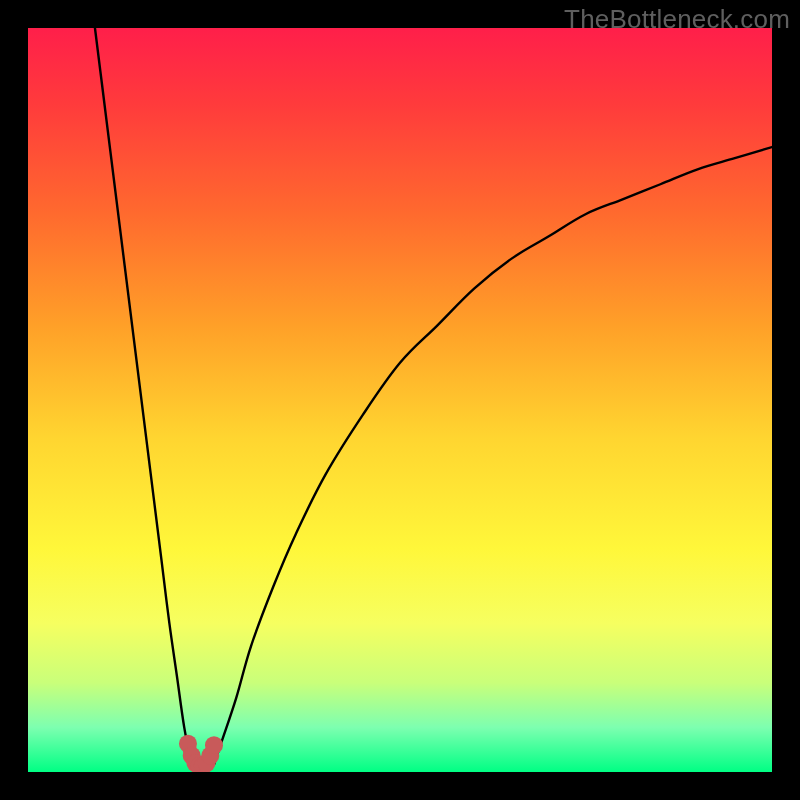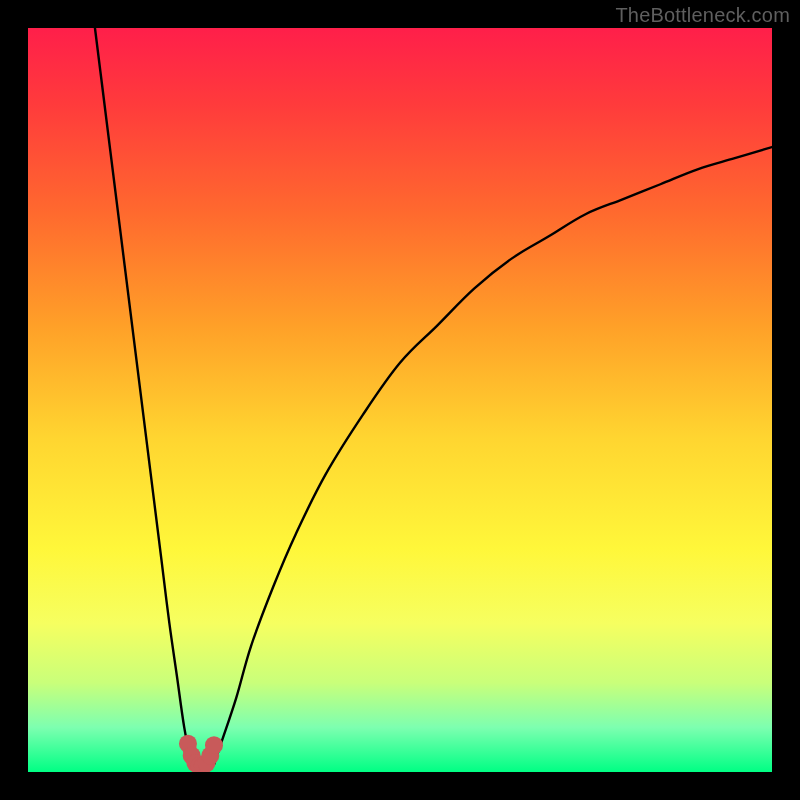--- a/index.html
+++ b/index.html
@@ -35,21 +35,21 @@
       #f6ff60 80%,
       #c9ff7a 88%,
       #7dffb0 94%,
       #00ff84 100%);
   }
   .watermark {
     position: absolute;
     top: 4px;
     right: 10px;
     color: #5f5f5f;
-    font-size: 20px;
+    font-size: 26px;
     letter-spacing: 0.2px;
     user-select: none;
   }
   svg.curves {
     position: absolute;
     top: 0;
     left: 0;
     width: 744px;
     height: 744px;
   }

